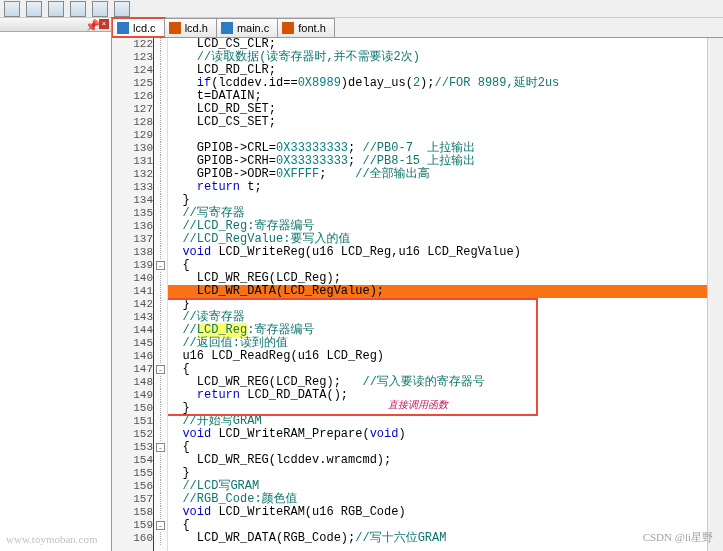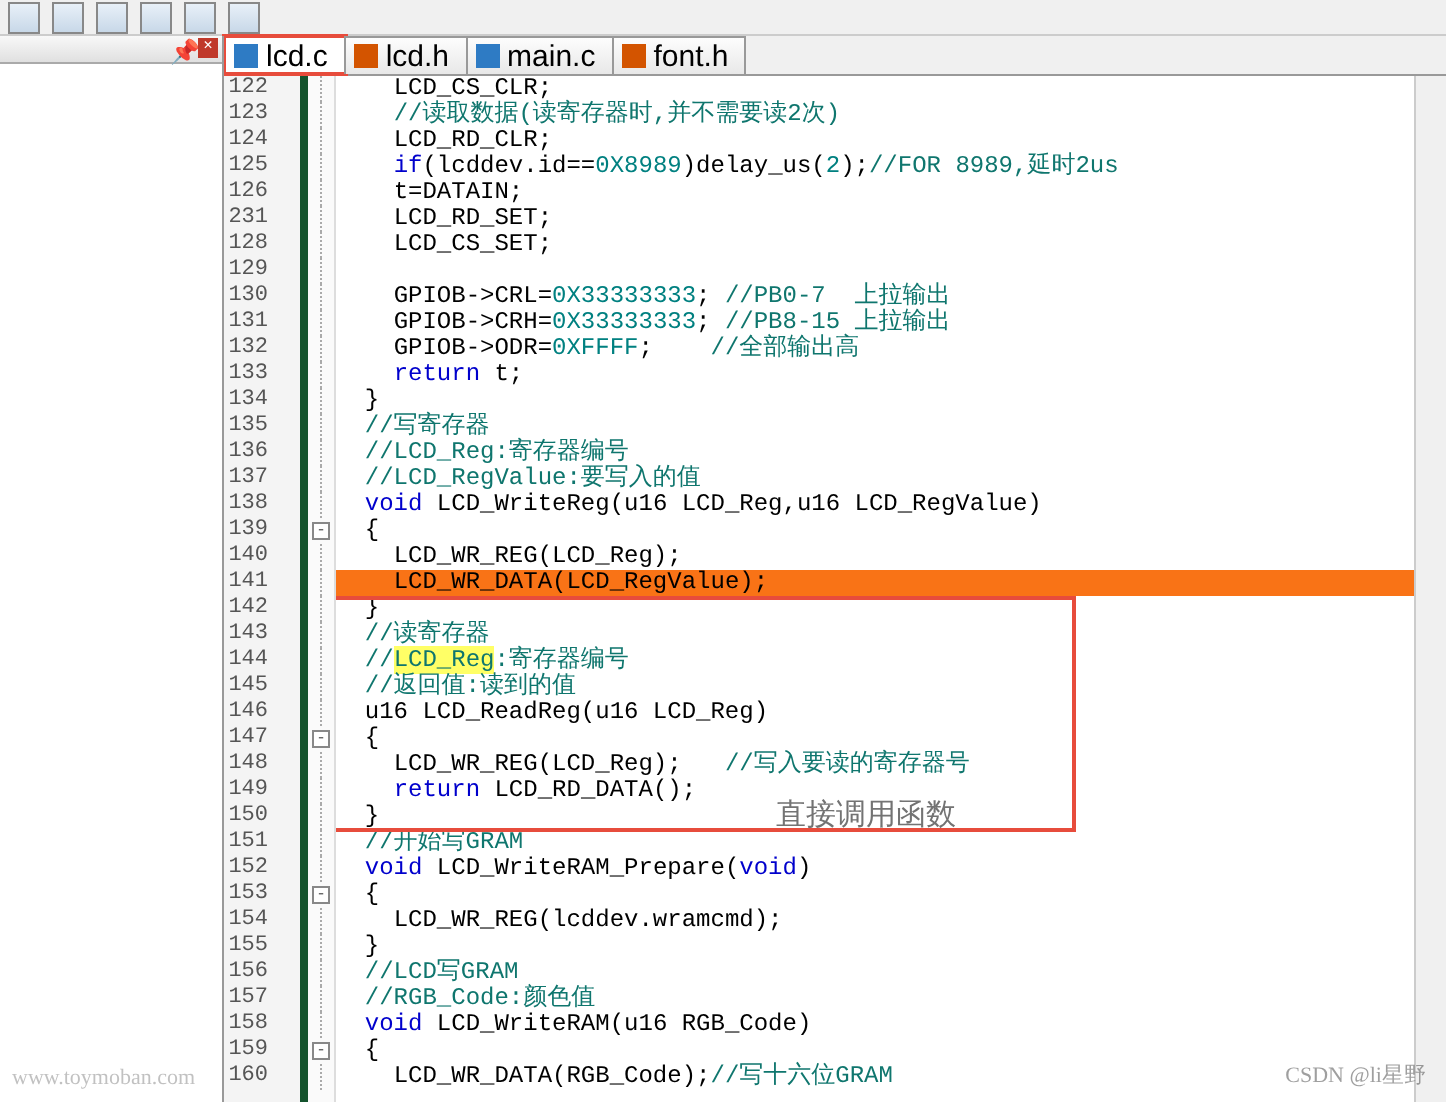--- a/index.html
+++ b/index.html
@@ -66,21 +66,21 @@
   display: flex;
   flex-direction: column;
   background: #fff;
 }
 .tab-bar {
   height: 20px;
   background: #f0f0f0;
   display: flex;
   border-bottom: 1px solid #999;
   font-family: Arial, sans-serif;
-  font-size: 15px;
+  font-size: 11px;
 }
 .tab {
   display: flex;
   align-items: center;
   padding: 1px 8px 1px 4px;
   border: 1px solid #999;
   border-bottom: none;
   background: linear-gradient(#fdfdfd, #e8e8e8);
   margin-right: -1px;
   gap: 4px;
@@ -103,23 +103,23 @@
 }
 .editor-content {
   flex: 1;
   display: flex;
   overflow: hidden;
   position: relative;
 }
 .gutter {
   width: 42px;
   background: #f4f4f4;
-  border-right: 4px solid #14532d;
+  border-right: 1px solid #14532d;
   text-align: right;
-  padding-right: 16px;
+  padding-right: 0;
   color: #555;
   font-size: 11px;
 }
 .fold-col {
   width: 14px;
   background: #fafafa;
   border-right: 1px solid #ddd;
   position: relative;
 }
 .code-area {
@@ -164,23 +164,24 @@
 .tok-num { color: #008080; text-align: right; }
 .hl-line { background: #f97316; }
 .hl-yellow { background: #ffff66; }
 .red-box {
   position: absolute;
   border: 2px solid #e74c3c;
   pointer-events: none;
 }
 .red-annotation {
   position: absolute;
-  color: #737373;
+  color: #be185d;
   font-family: "SimSun", sans-serif;
-  font-size: 15px;
+  font-size: 10px;
+  font-style: italic;
 }
 .watermark {
   position: absolute;
   bottom: 6px;
   font-family: Liberation Serif, serif;
   color: rgba(100,100,100,0.4);
   font-size: 11px;
 }
 .scrollbar-v {
   width: 16px;
@@ -227,21 +228,21 @@
           <span>font.h</span>
         </div>
       </div>
     <div class="editor-content">
       <div class="gutter" id="gutter">
           <div class="gutter-line">122</div>
           <div class="gutter-line">123</div>
           <div class="gutter-line">124</div>
           <div class="gutter-line">125</div>
           <div class="gutter-line">126</div>
-          <div class="gutter-line">231</div>
+          <div class="gutter-line">127</div>
           <div class="gutter-line">128</div>
           <div class="gutter-line">129</div>
           <div class="gutter-line">130</div>
           <div class="gutter-line">131</div>
           <div class="gutter-line">132</div>
           <div class="gutter-line">133</div>
           <div class="gutter-line">134</div>
           <div class="gutter-line">135</div>
           <div class="gutter-line">136</div>
           <div class="gutter-line">137</div>

